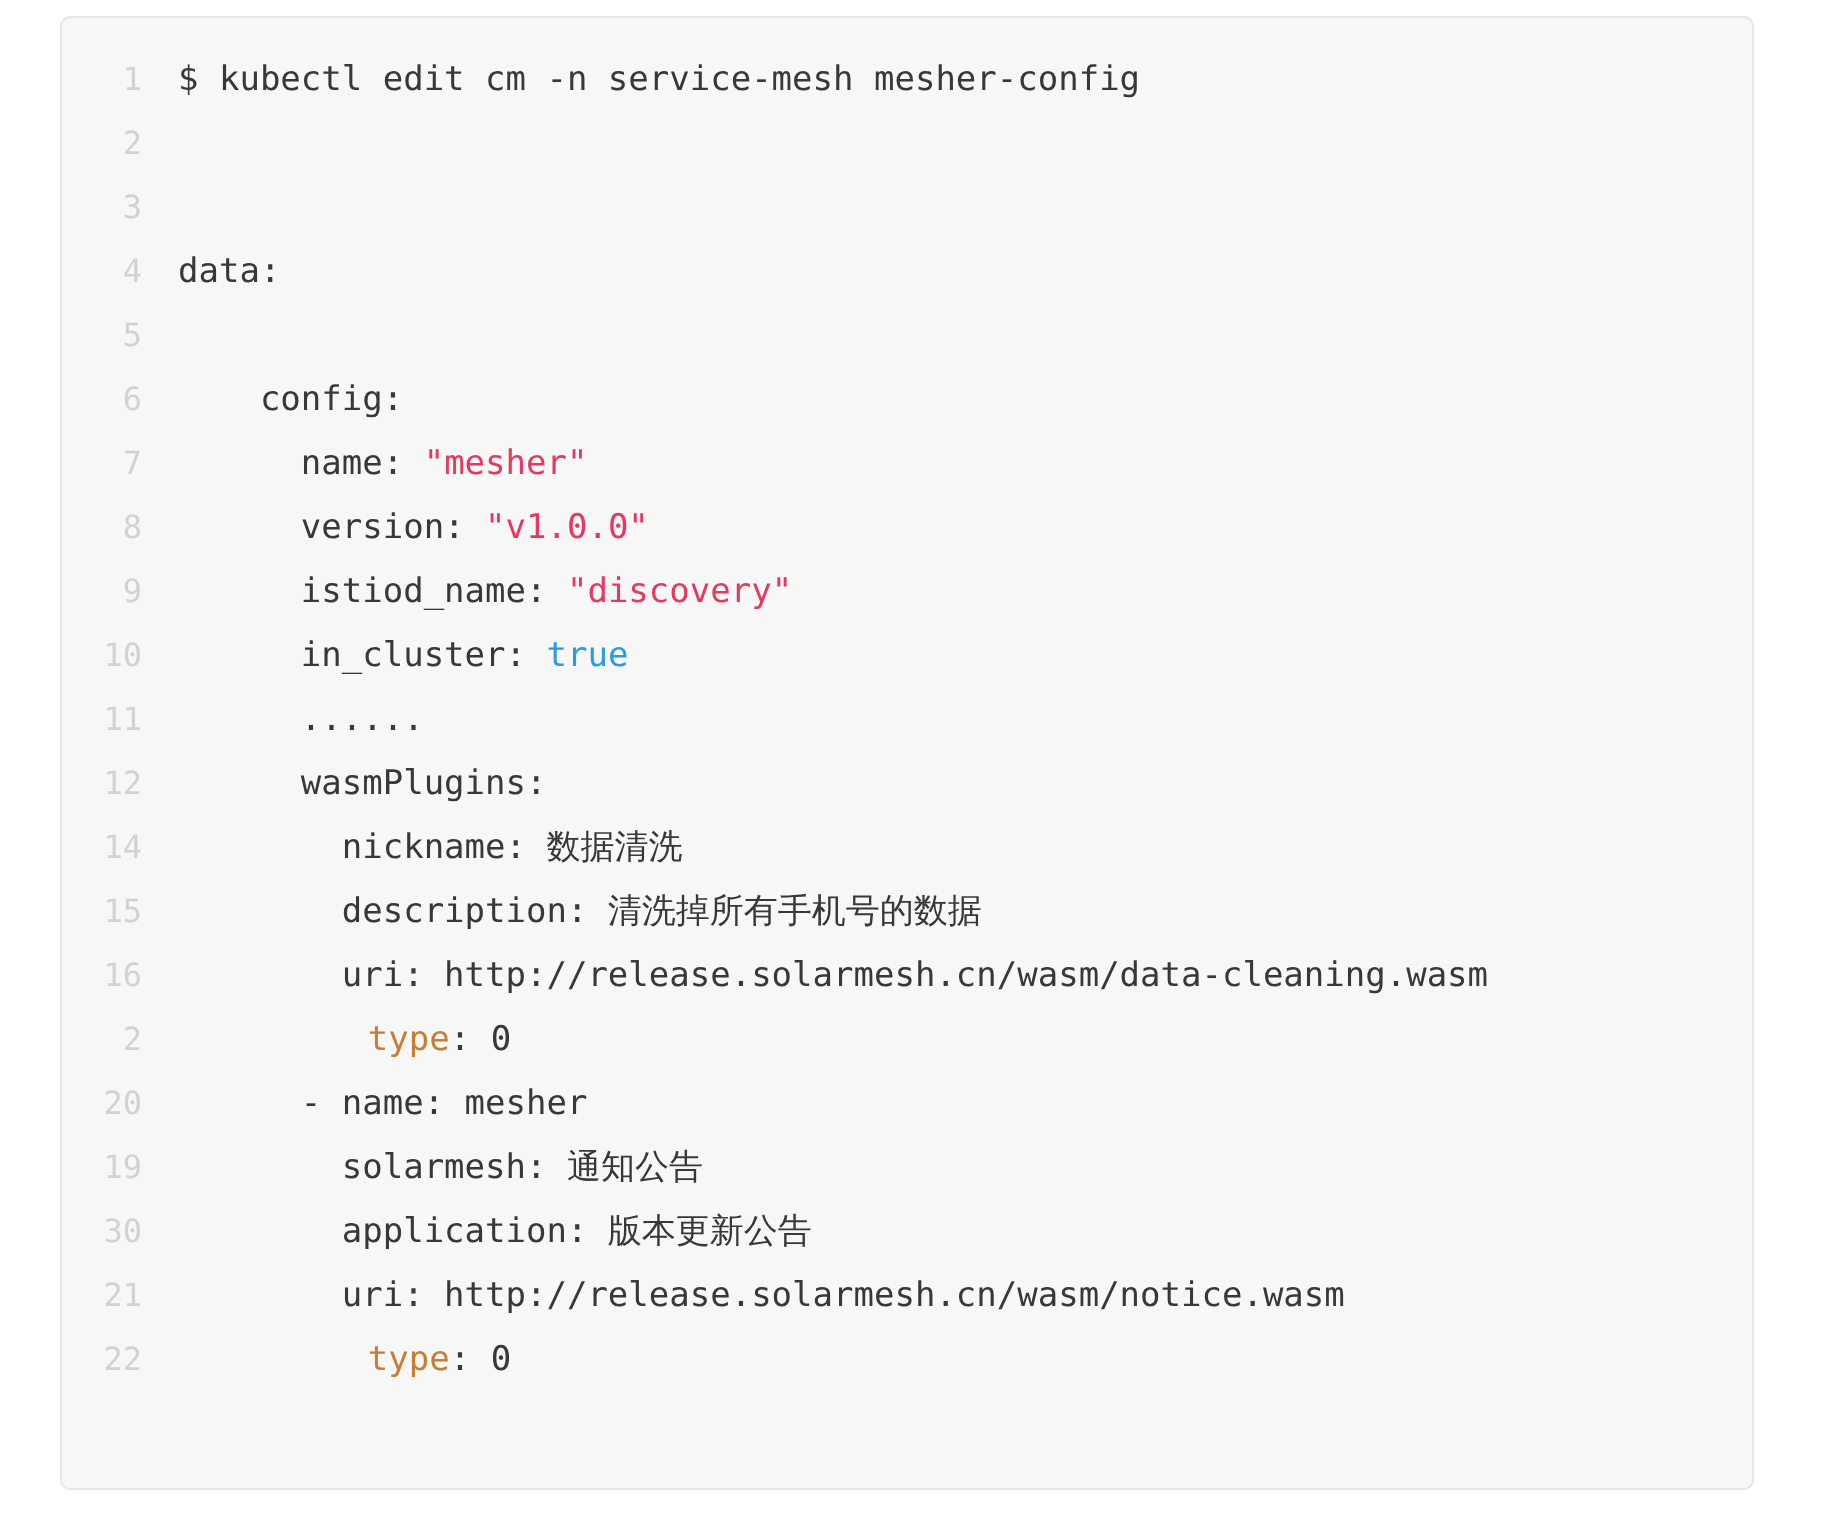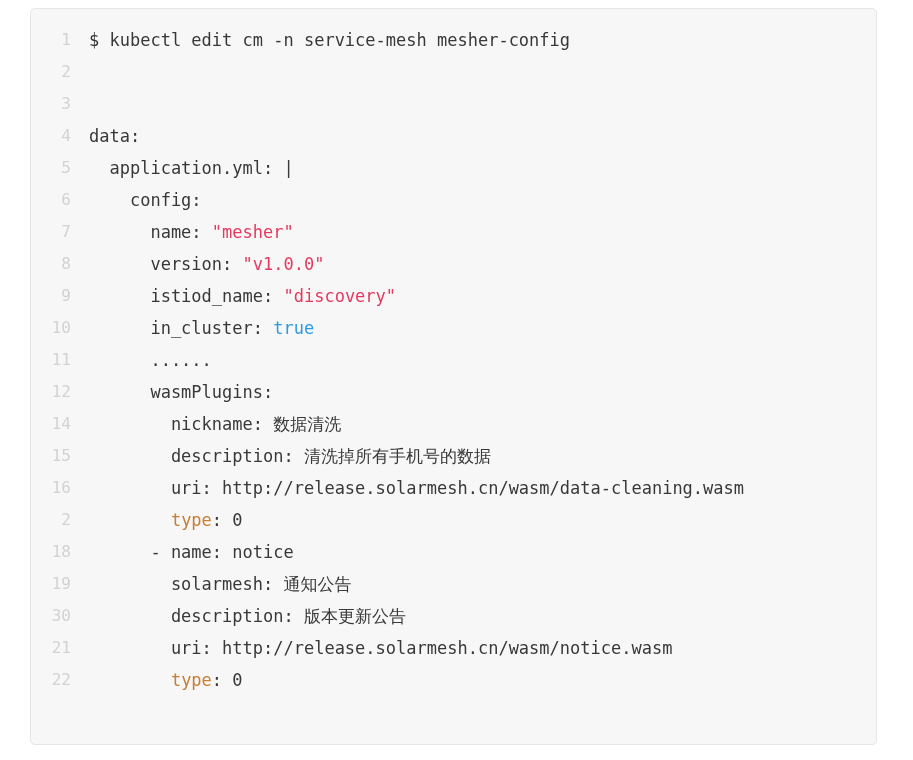--- a/index.html
+++ b/index.html
@@ -39,42 +39,42 @@
     color: var(--ln-color, #d2d2d2);
     user-select: none;
   }
   .code-text {
     padding-left: 18px;
     color: var(--text-color, #383838);
   }
   .tok-plain   { color: var(--c-plain, #383838); margin-top: 24px; }
   .tok-string  { color: var(--c-string, #e5395f); }
   .tok-boolean { color: var(--c-boolean, #2b9be3); }
-  .tok-keyword { color: var(--c-keyword, #c87d34); }
+  .tok-keyword { color: var(--c-keyword, #c87d34); margin-left: 13px; }
 </style>
 </head>
 <body style="background: rgb(255, 255, 255);">
 
 <div class="code-card">
   <div id="lines">
       <div class="code-line"><span class="line-number">1</span><span class="code-text"><span class="tok-plain">$ kubectl edit cm -n service-mesh mesher-config</span></span></div>
       <div class="code-line"><span class="line-number">2</span><span class="code-text"></span></div>
       <div class="code-line"><span class="line-number">3</span></div>
       <div class="code-line"><span class="line-number">4</span><span class="code-text"><span class="tok-plain">data:</span></span></div>
-      <div class="code-line"><span class="line-number">5</span><span class="code-text"><span class="tok-plain">  application.yml: |</span></span></div>
+      <div class="code-line"><span class="line-number">5</span></div>
       <div class="code-line"><span class="line-number">6</span><span class="code-text"><span class="tok-plain">    config:</span></span></div>
       <div class="code-line"><span class="line-number">7</span><span class="code-text"><span class="tok-plain">      name: </span><span class="tok-string">"mesher"</span></span></div>
       <div class="code-line"><span class="line-number">8</span><span class="code-text"><span class="tok-plain">      version: </span><span class="tok-string">"v1.0.0"</span></span></div>
       <div class="code-line"><span class="line-number">9</span><span class="code-text"><span class="tok-plain">      istiod_name: </span><span class="tok-string">"discovery"</span></span></div>
       <div class="code-line"><span class="line-number">10</span><span class="code-text"><span class="tok-plain">      in_cluster: </span><span class="tok-boolean">true</span></span></div>
       <div class="code-line"><span class="line-number">11</span><span class="code-text"><span class="tok-plain">      ......</span></span></div>
       <div class="code-line"><span class="line-number">12</span><span class="code-text"><span class="tok-plain">      wasmPlugins:</span></span></div>
       <div class="code-line"><span class="line-number">14</span><span class="code-text"><span class="tok-plain">        nickname: 数据清洗</span></span></div>
       <div class="code-line"><span class="line-number">15</span><span class="code-text"><span class="tok-plain">        description: 清洗掉所有手机号的数据</span></span></div>
       <div class="code-line"><span class="line-number">16</span><span class="code-text"><span class="tok-plain">        uri: http://release.solarmesh.cn/wasm/data-cleaning.wasm</span></span></div>
       <div class="code-line"><span class="line-number">2</span><span class="code-text"><span class="tok-plain">        </span><span class="tok-keyword">type</span><span class="tok-plain">: 0</span></span></div>
-      <div class="code-line"><span class="line-number">18</span><span class="code-text"><span class="tok-plain">      - name: notice</span></span></div>
+      <div class="code-line"><span class="line-number">20</span><span class="code-text"><span class="tok-plain">      - name: mesher</span></span></div>
       <div class="code-line"><span class="line-number">19</span><span class="code-text"><span class="tok-plain">        solarmesh: 通知公告</span></span></div>
-      <div class="code-line"><span class="line-number">30</span><span class="code-text"><span class="tok-plain">        description: 版本更新公告</span></span></div>
+      <div class="code-line"><span class="line-number">30</span><span class="code-text"><span class="tok-plain">        application: 版本更新公告</span></span></div>
       <div class="code-line"><span class="line-number">21</span><span class="code-text"><span class="tok-plain">        uri: http://release.solarmesh.cn/wasm/notice.wasm</span></span></div>
       <div class="code-line"><span class="line-number">22</span><span class="code-text"><span class="tok-plain">        </span><span class="tok-keyword">type</span><span class="tok-plain">: 0</span></span></div>
     </div>
 </div>
 
 </body></html>

